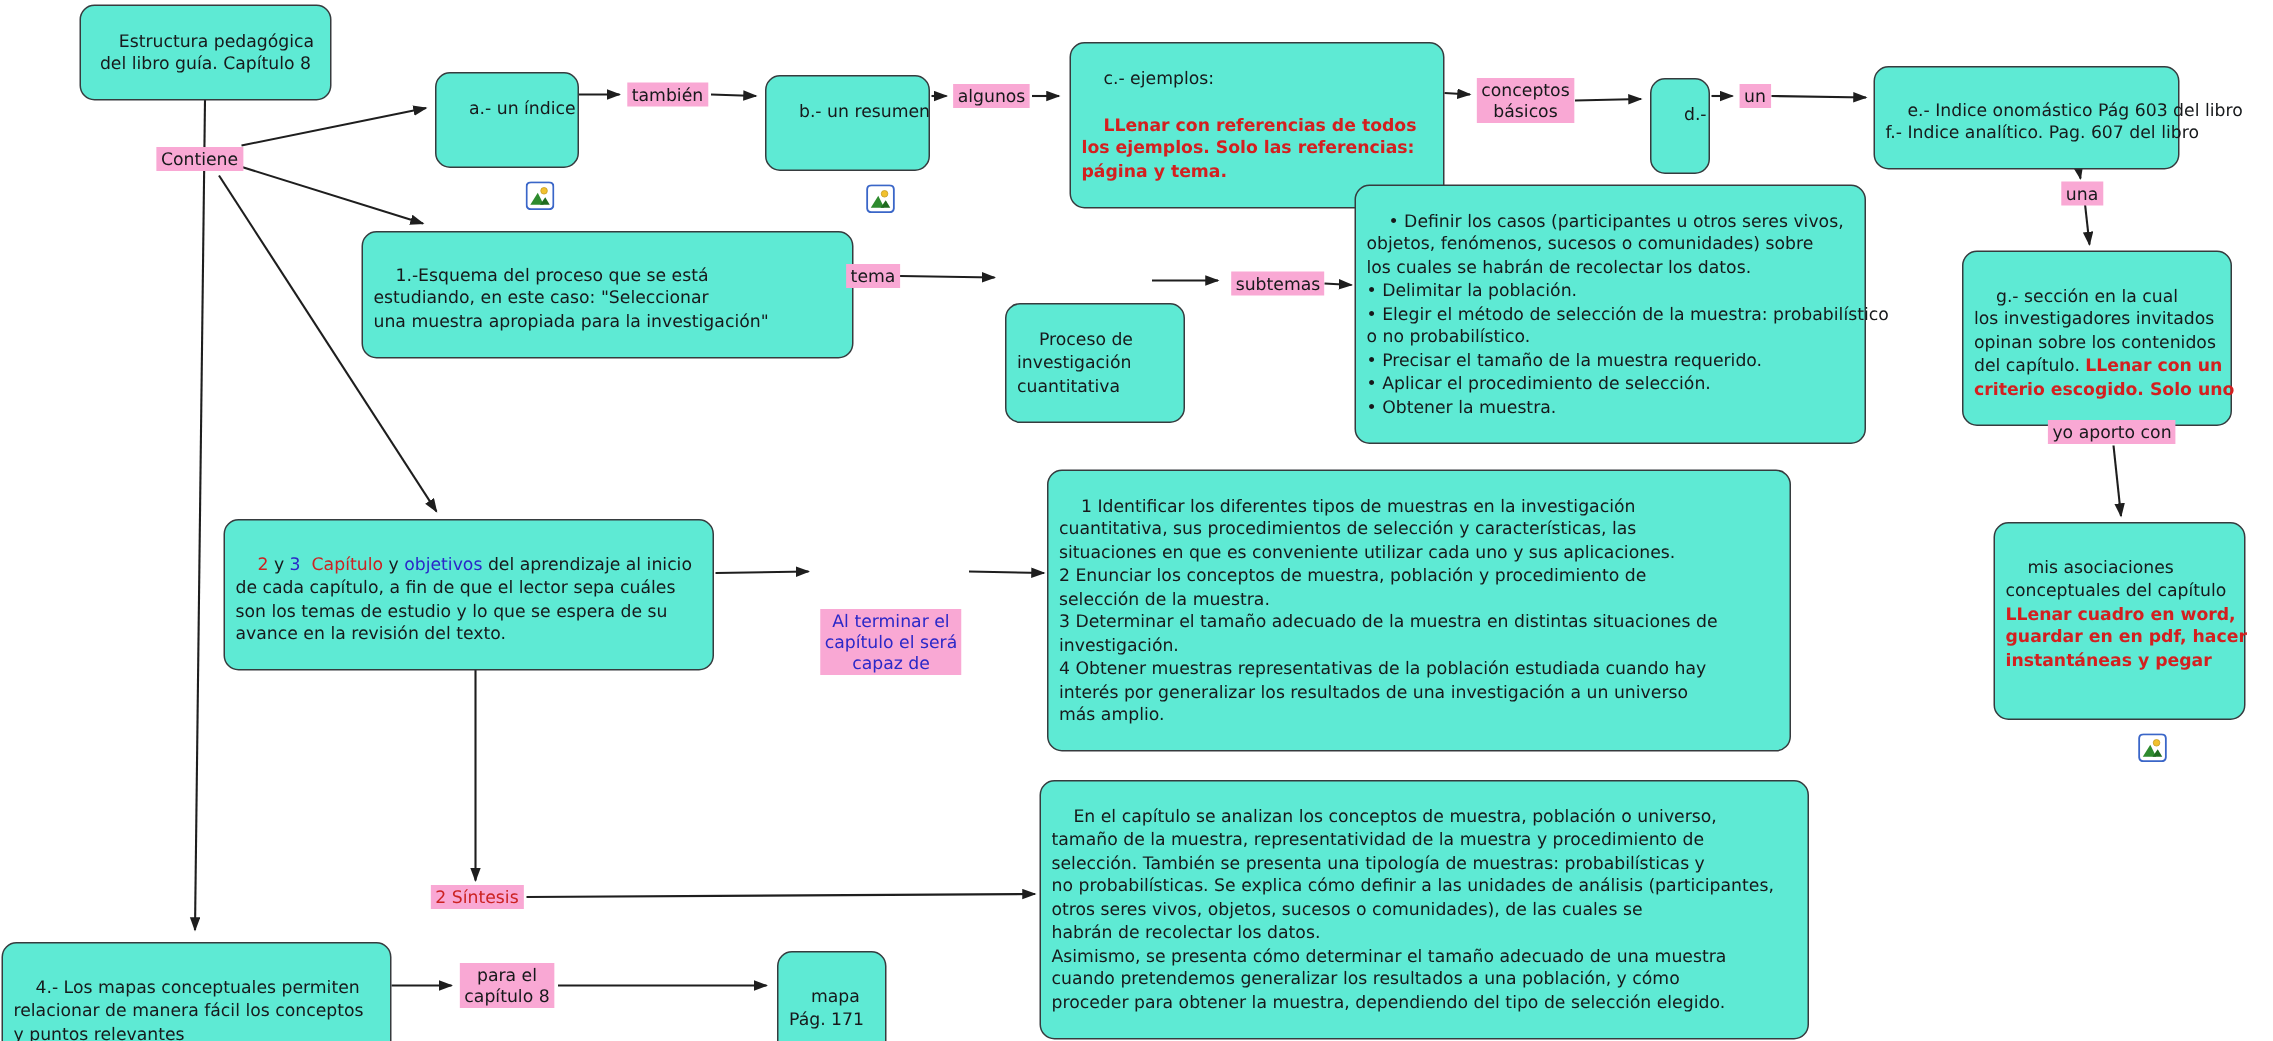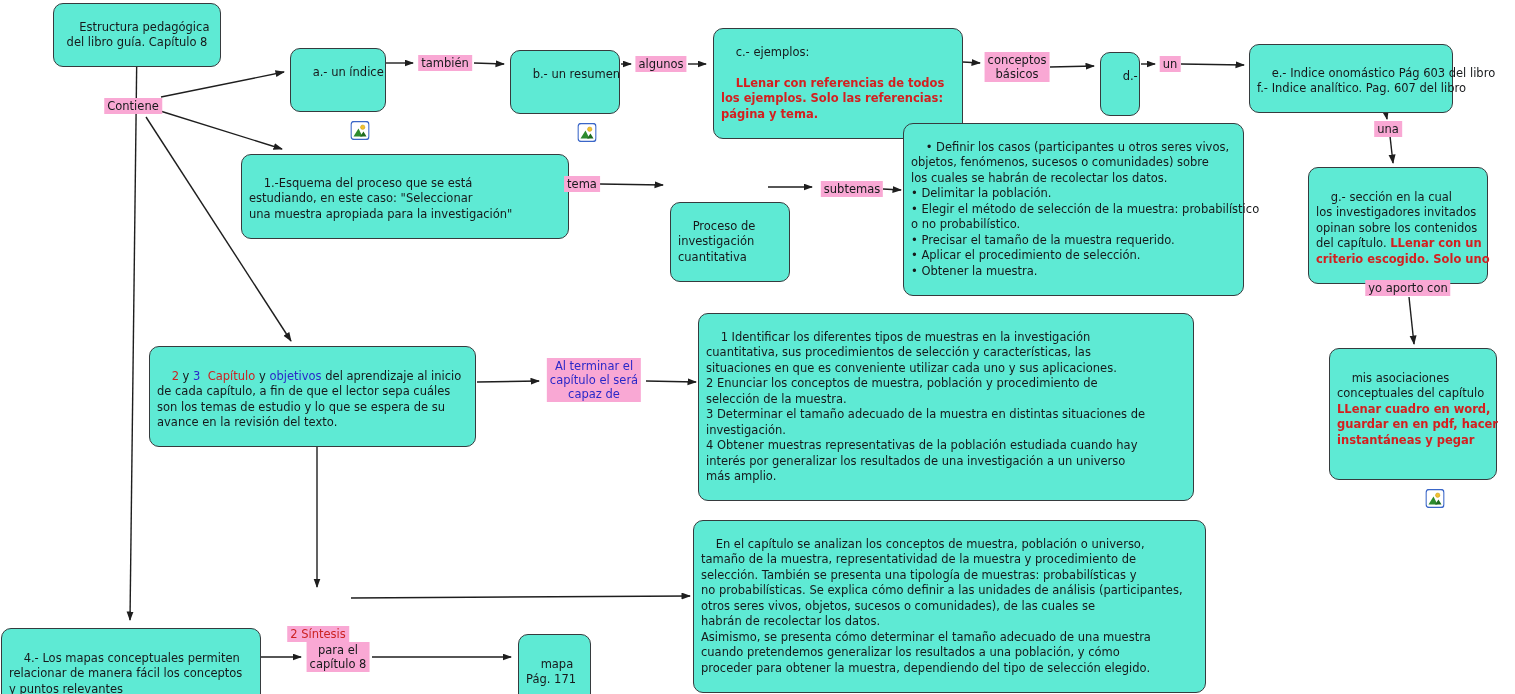--- a/index.html
+++ b/index.html
@@ -14,21 +14,21 @@
   }
   .node .txt{white-space:pre;}
   .center{text-align:center;}
   .red{color:#d41f1f;font-weight:bold;}
   .blue{color:#2b28c8;}
   .label{
     position:absolute;transform:translate(-50%,-50%);background:#f9a8d4;
     padding:1px 3px;white-space:pre;text-align:center;line-height:14px;
   }
   .label-red{color:#cc2222;}
-  .label-blue{color:#2b28c8;}
+  .label-blue{color:#2b28c8;margin-top:48px;}
   .res-icon{
     position:absolute;left:50%;bottom:-13px;transform:translateX(-50%);
     width:19px;height:19px;display:block;
   }
 </style>
 </head>
 <body>
 
 <div id="canvas">
 
@@ -219,17 +219,17 @@
   <div class="label" style="left:1017px;top:67px;">conceptos
 básicos</div>
   <div class="label" style="left:1170px;top:64px;">un</div>
   <div class="label" style="left:1388px;top:129px;">una</div>
   <div class="label" style="left:1408px;top:288px;">yo aporto con</div>
   <div class="label" style="left:582px;top:184px;">tema</div>
   <div class="label" style="left:852px;top:189px;">subtemas</div>
   <div class="label label-blue" style="left:594px;top:380px;">Al terminar el
 capítulo el será
 capaz de</div>
-  <div class="label label-red" style="left:318px;top:598px;margin-top:36px;">2 Síntesis</div>
+  <div class="label label-red" style="left:318px;top:598px;">2 Síntesis</div>
   <div class="label" style="left:338px;top:657px;">para el
 capítulo 8</div>
 
 </div>
 
 </body></html>

